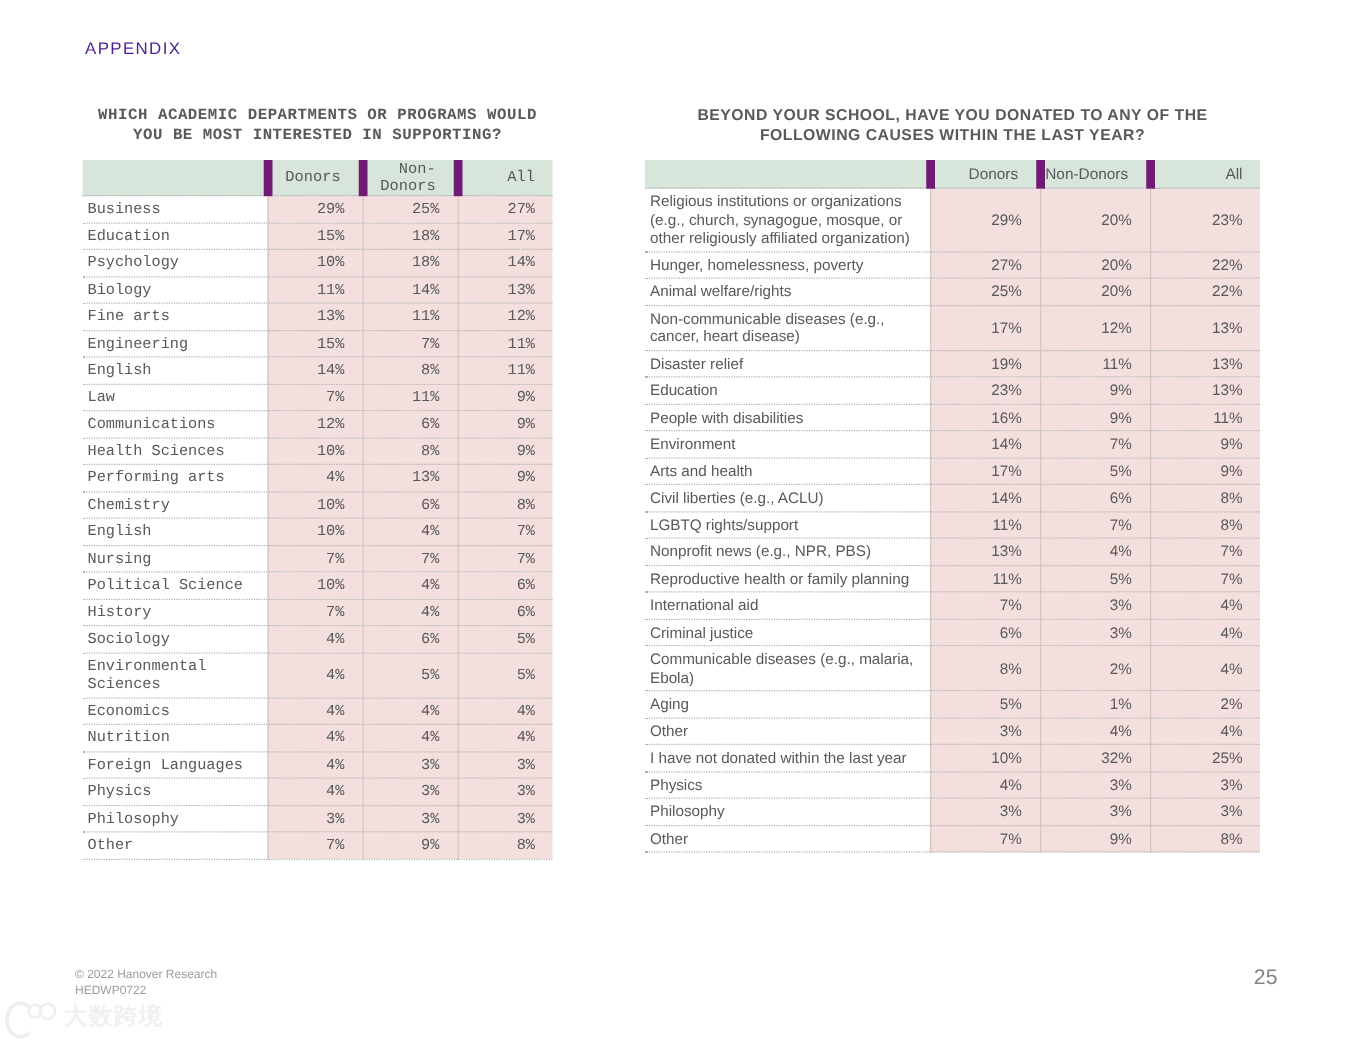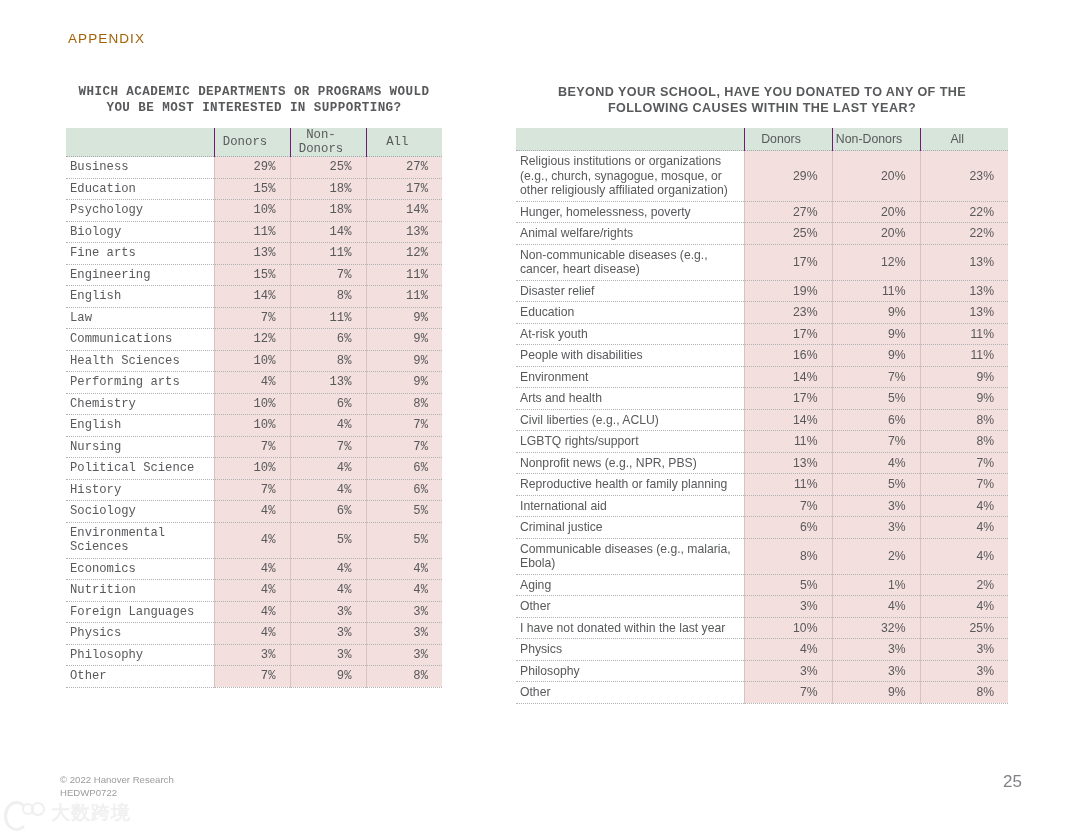--- a/index.html
+++ b/index.html
@@ -21,21 +21,21 @@
     background: #ffffff;
   }
 
   
   .section-label {
     position: absolute;
     left: 68px;
     top: 31px;
     font-size: 13.5px;
     letter-spacing: 1.1px;
-    color: #a16207;
+    color: #4c1d95;
     font-weight: 400;
   }
 
   
   .col {
     position: absolute;
     top: 84px;
   }
   .col-left  { left: 66px;  width: 376px; font-family: Liberation Mono, monospace; }
   .col-right { left: 516px; width: 492px; }
@@ -70,22 +70,23 @@
     background: #d8e5da;
     height: 22px;
     font-size: 12.3px;
     color: #58595b;
     border-bottom: 1px dotted #a6a8ab;
   }
   .survey thead th.lbl {
     background: #d8e5da;
   }
   .survey thead th.num {
+    text-align: right;
     padding-right: 14px;
-    border-left: 1px solid #701a75;
+    border-left: 7px solid #701a75;
   }
 
   
   .survey tbody td {
     font-size: 12.2px;
     color: #58595b;
     border-bottom: 1px dotted #b0b2b4;
   }
   .survey tbody tr:last-child td {
     border-bottom: 1px dotted #b0b2b4;
@@ -389,26 +390,20 @@
             <td class="num">11%</td>
             <td class="num">13%</td>
           </tr>
           <tr>
             <td class="lbl">Education</td>
             <td class="num">23%</td>
             <td class="num">9%</td>
             <td class="num">13%</td>
           </tr>
           <tr>
-            <td class="lbl">At-risk youth</td>
-            <td class="num">17%</td>
-            <td class="num">9%</td>
-            <td class="num">11%</td>
-          </tr>
-          <tr>
             <td class="lbl">People with disabilities</td>
             <td class="num">16%</td>
             <td class="num">9%</td>
             <td class="num">11%</td>
           </tr>
           <tr>
             <td class="lbl">Environment</td>
             <td class="num">14%</td>
             <td class="num">7%</td>
             <td class="num">9%</td>

